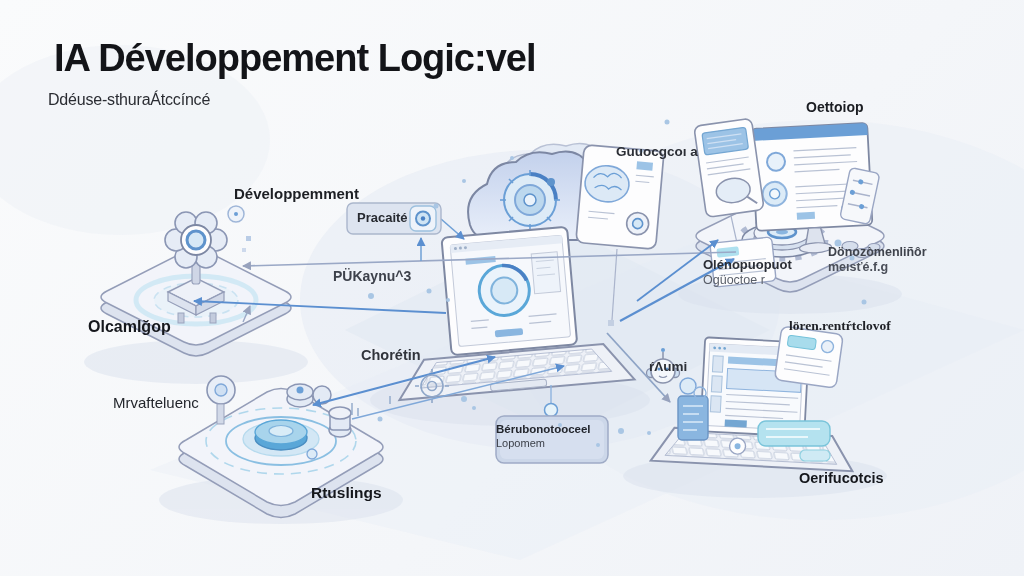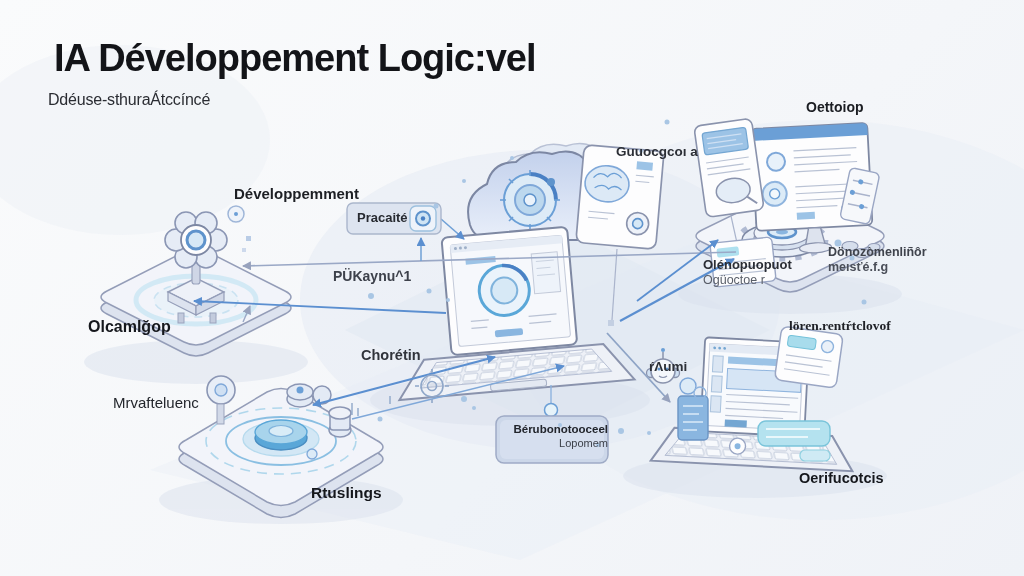--- a/index.html
+++ b/index.html
@@ -19,21 +19,21 @@
   .l-guuog{left:616px;top:144px;font-size:13.5px;font-weight:600;color:#2c2f36;}
   .l-oett{left:806px;top:99px;font-size:14px;font-weight:700;color:#1b1d22;}
   .l-olenop{left:703px;top:257px;font-size:13px;}
   .l-olenop .ln1{font-weight:700;color:#2a2d34;}
   .l-olenop .ln2{font-weight:500;color:#595e68;font-size:12.5px;}
   .l-donoz{left:828px;top:245px;font-size:12.5px;}
   .l-donoz .ln1{font-weight:600;color:#3f434c;}
   .l-donoz .ln2{font-weight:600;color:#4a4e58;}
   .l-loren{left:789px;top:318px;font-size:13.5px;font-weight:700;color:#1e2026;font-family:Liberation Serif, serif;}
   .l-mulmi{left:649px;top:359px;font-size:13.5px;font-weight:600;color:#2c2f36;}
-  .l-berub{left:496px;top:423px;width:112px;text-align:right;font-size:11.5px;}
+  .l-berub{left:496px;top:423px;width:112px;text-align:left;font-size:11.5px;}
   .l-berub .ln1{font-weight:700;color:#22252c;}
   .l-berub .ln2{font-weight:500;color:#3c4049;font-size:11px;}
   .l-oeri{left:799px;top:470px;font-size:14.5px;font-weight:700;color:#15171c;}
 </style>
 </head>
 <body>
 
 <div class="stage">
 
 <svg width="1024" height="576" viewBox="0 0 1024 576">
@@ -417,21 +417,21 @@
         <path d="M 358 408 V 416"></path>
         <path d="M 390 396 V 404"></path>
   </g>
 </svg>
 
 <div class="lbl t-title">IA Développement Logic:vel</div>
 <div class="lbl t-sub">Ddéuse-sthuraÁtccíncé</div>
 
 <div class="lbl l-dev">Développemment</div>
 <div class="lbl l-pracaite">Pracaité</div>
-<div class="lbl l-pukaynu">PÜKaynu^1</div>
+<div class="lbl l-pukaynu">PÜKaynu^3</div>
 <div class="lbl l-olcaml">Olcamlğop</div>
 
 <div class="lbl l-mrvaf">Mrvafteluenc</div>
 <div class="lbl l-chore">Chorétin</div>
 <div class="lbl l-rtus">Rtuslings</div>
 
 <div class="lbl l-guuog">Guuocgcoı a</div>
 <div class="lbl l-berub">
   <div class="ln1">Bérubonotooceel</div>
   <div class="ln2">Lopomem</div>

